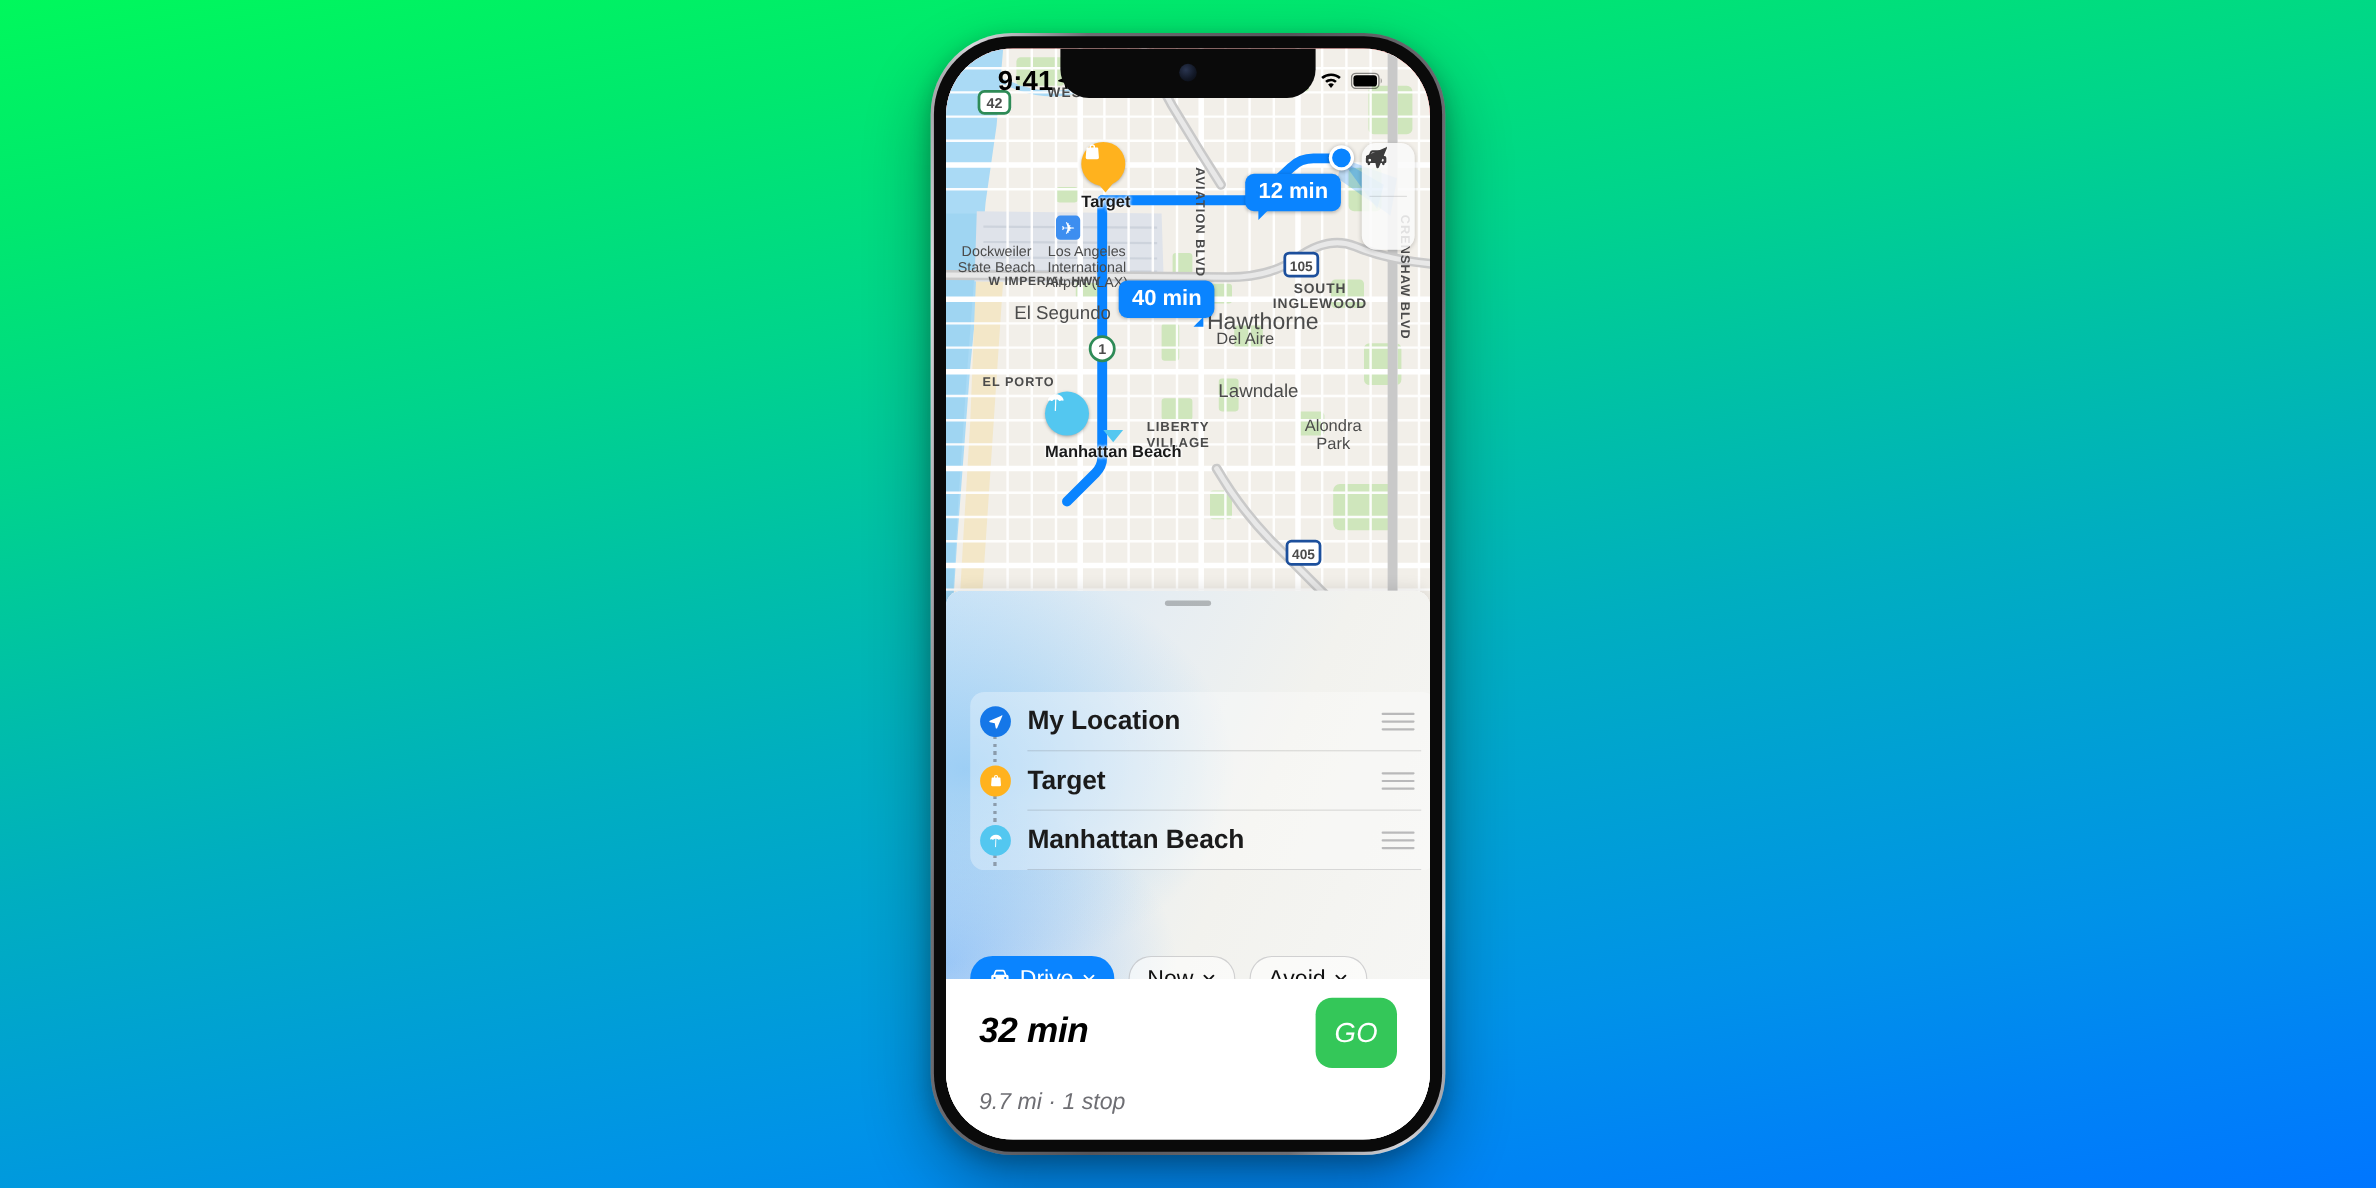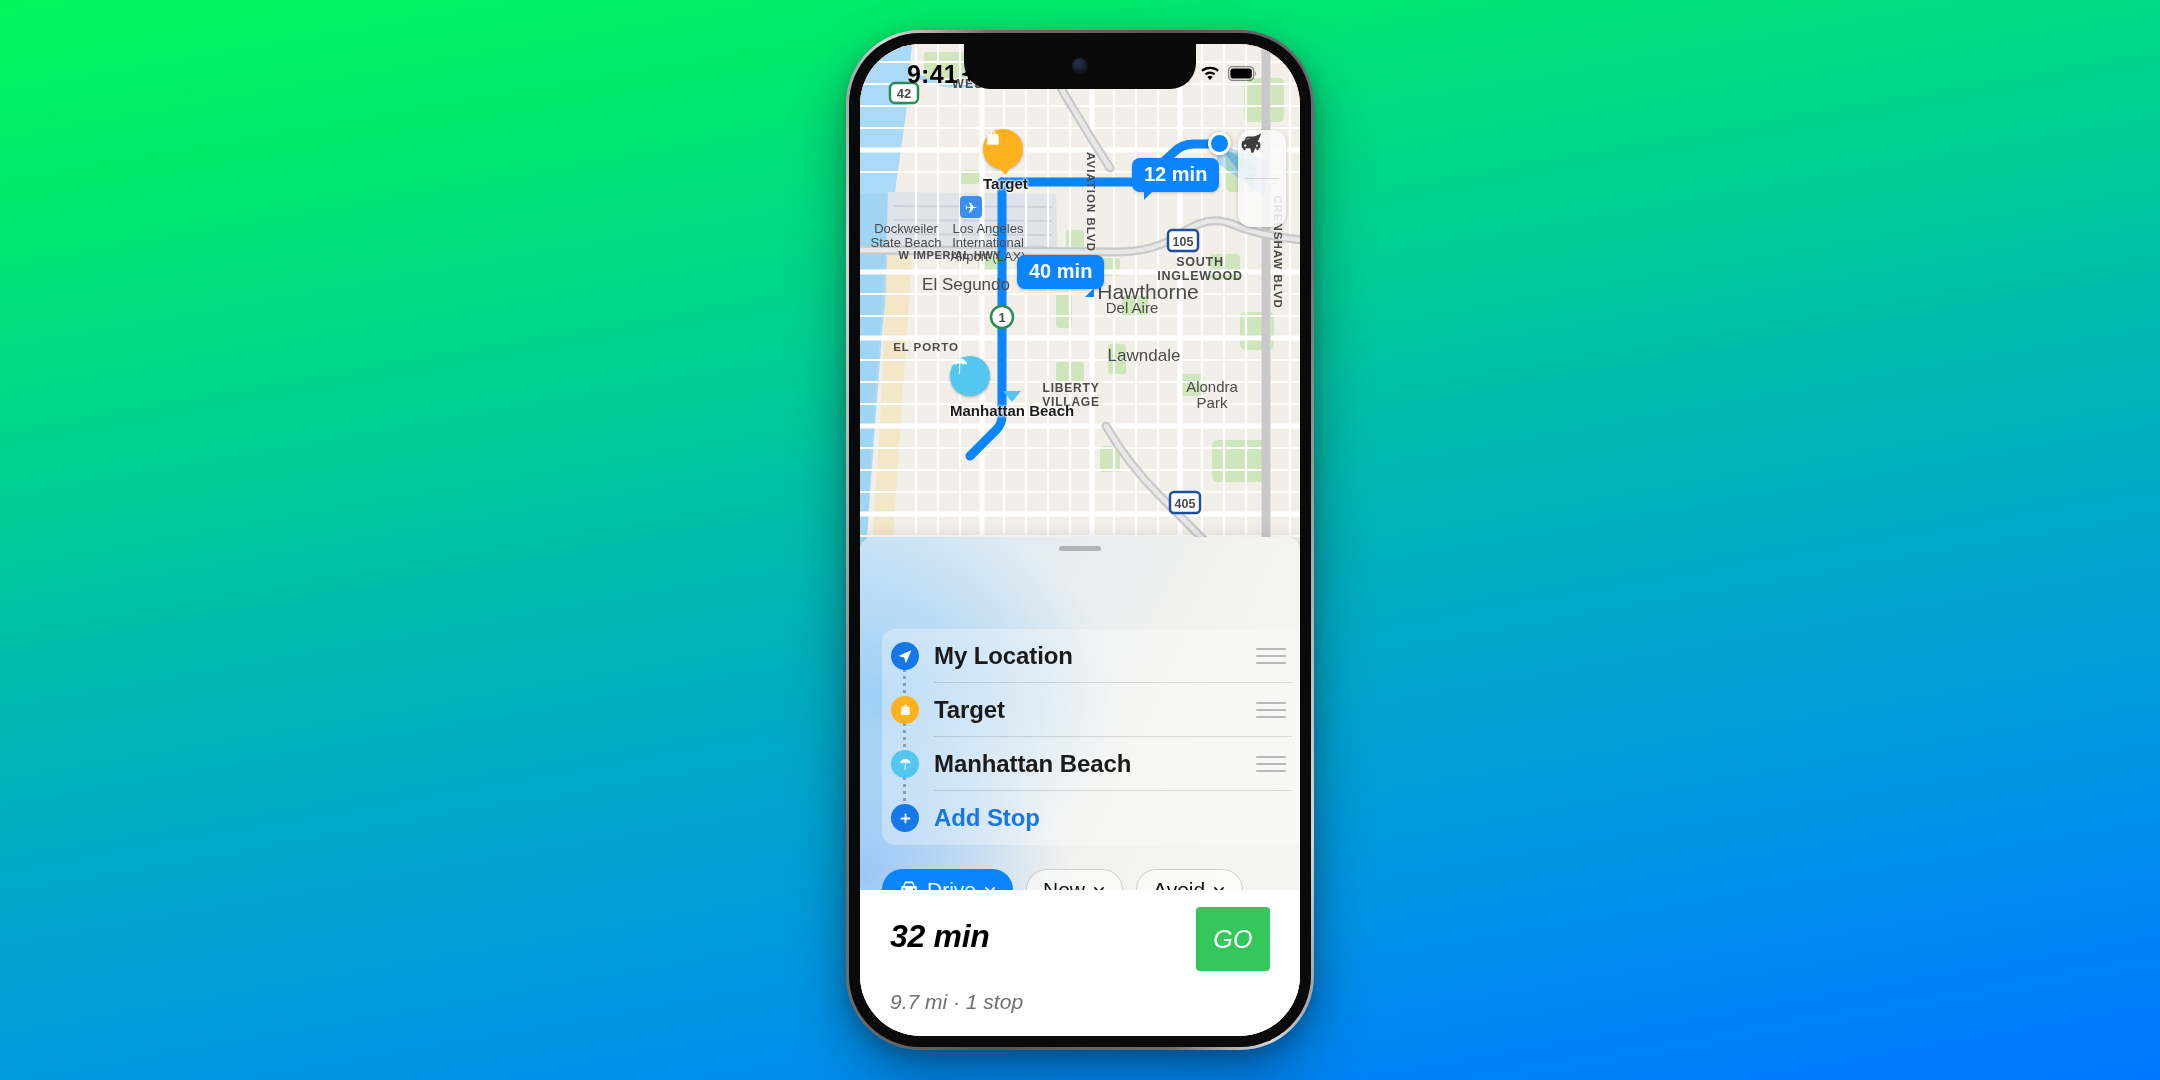--- a/index.html
+++ b/index.html
@@ -164,21 +164,21 @@
   .pill.primary { background:#0a84ff; color:#fff; }
   .pill.ghost { background:rgba(255,255,255,.55); color:#111; border:1px solid rgba(60,60,67,.22); }
 
   
   #summary {
     position:absolute; left:0; bottom:0; width:100%; height:146px; background:#fff; z-index:4;font-style:italic;
   }
   #summary-eta { position:absolute; left:30px; top:28px; font-size:32px; font-weight:bold; color:#000; letter-spacing:-.3px; }
   #summary-sub { position:absolute; left:30px; top:72px; font-size:21px; color:#6e6e73;margin-top:28px; }
   #go-btn {
-    position:absolute; right:30px; top:17px; width:74px; height:64px; border-radius:4px;
+    position:absolute; right:30px; top:17px; width:74px; height:64px; border-radius:15px;
     background:#34c759; color:#fff; font-size:25px; letter-spacing:.4px;
     display:flex; align-items:center; justify-content:center; cursor:pointer;
   }
   #home-indicator {
     position:absolute; left:50%; transform:translateX(-50%); bottom:11px;
     width:156px; height:6px; border-radius:4px; background:#000; z-index:9;
   }
 </style>
 </head>
 <body>
@@ -483,29 +483,20 @@
             </span>
             <span class="stop-label">Manhattan Beach</span>
             <span class="drag-handle">
                 <i></i>
                 <i></i>
                 <i></i>
               </span>
             <span class="stop-sep"></span>
           </div>
 
-          <div class="stop-row">
-            <span class="stop-icon" style="background:#1577e8;">
-              <svg width="15" height="15" viewBox="0 0 24 24" stroke="#fff" stroke-width="3" stroke-linecap="round">
-                <line x1="12" y1="5.5" x2="12" y2="18.5"></line>
-                  <line x1="5.5" y1="12" x2="18.5" y2="12"></line>
-              </svg>
-            </span>
-            <span class="stop-label add">Add Stop</span>
-          </div>
         </div>
 
         <div id="options-row">
           <div class="pill primary">
             <span>
               <svg width="22" height="22" viewBox="0 0 24 24" fill="#fff">
                 <path d="M5.6 11 7 7.4A2 2 0 0 1 8.9 6h6.2a2 2 0 0 1 1.9 1.4L18.4 11h.6a1.6 1.6 0 0 1 1.6 1.6v3.2a1 1 0 0 1-1 1h-.4v.7a1.1 1.1 0 0 1-2.2 0v-.7H7v.7a1.1 1.1 0 0 1-2.2 0v-.7h-.4a1 1 0 0 1-1-1v-3.2A1.6 1.6 0 0 1 5 11h.6zm1.7 0h9.4l-1-2.6a.8.8 0 0 0-.8-.5H9.1a.8.8 0 0 0-.8.5L7.3 11zm-.6 2.3a1.1 1.1 0 1 0 0 2.2 1.1 1.1 0 0 0 0-2.2zm10.6 0a1.1 1.1 0 1 0 0 2.2 1.1 1.1 0 0 0 0-2.2z"></path>
               </svg>
             </span>
             <span>Drive</span>

